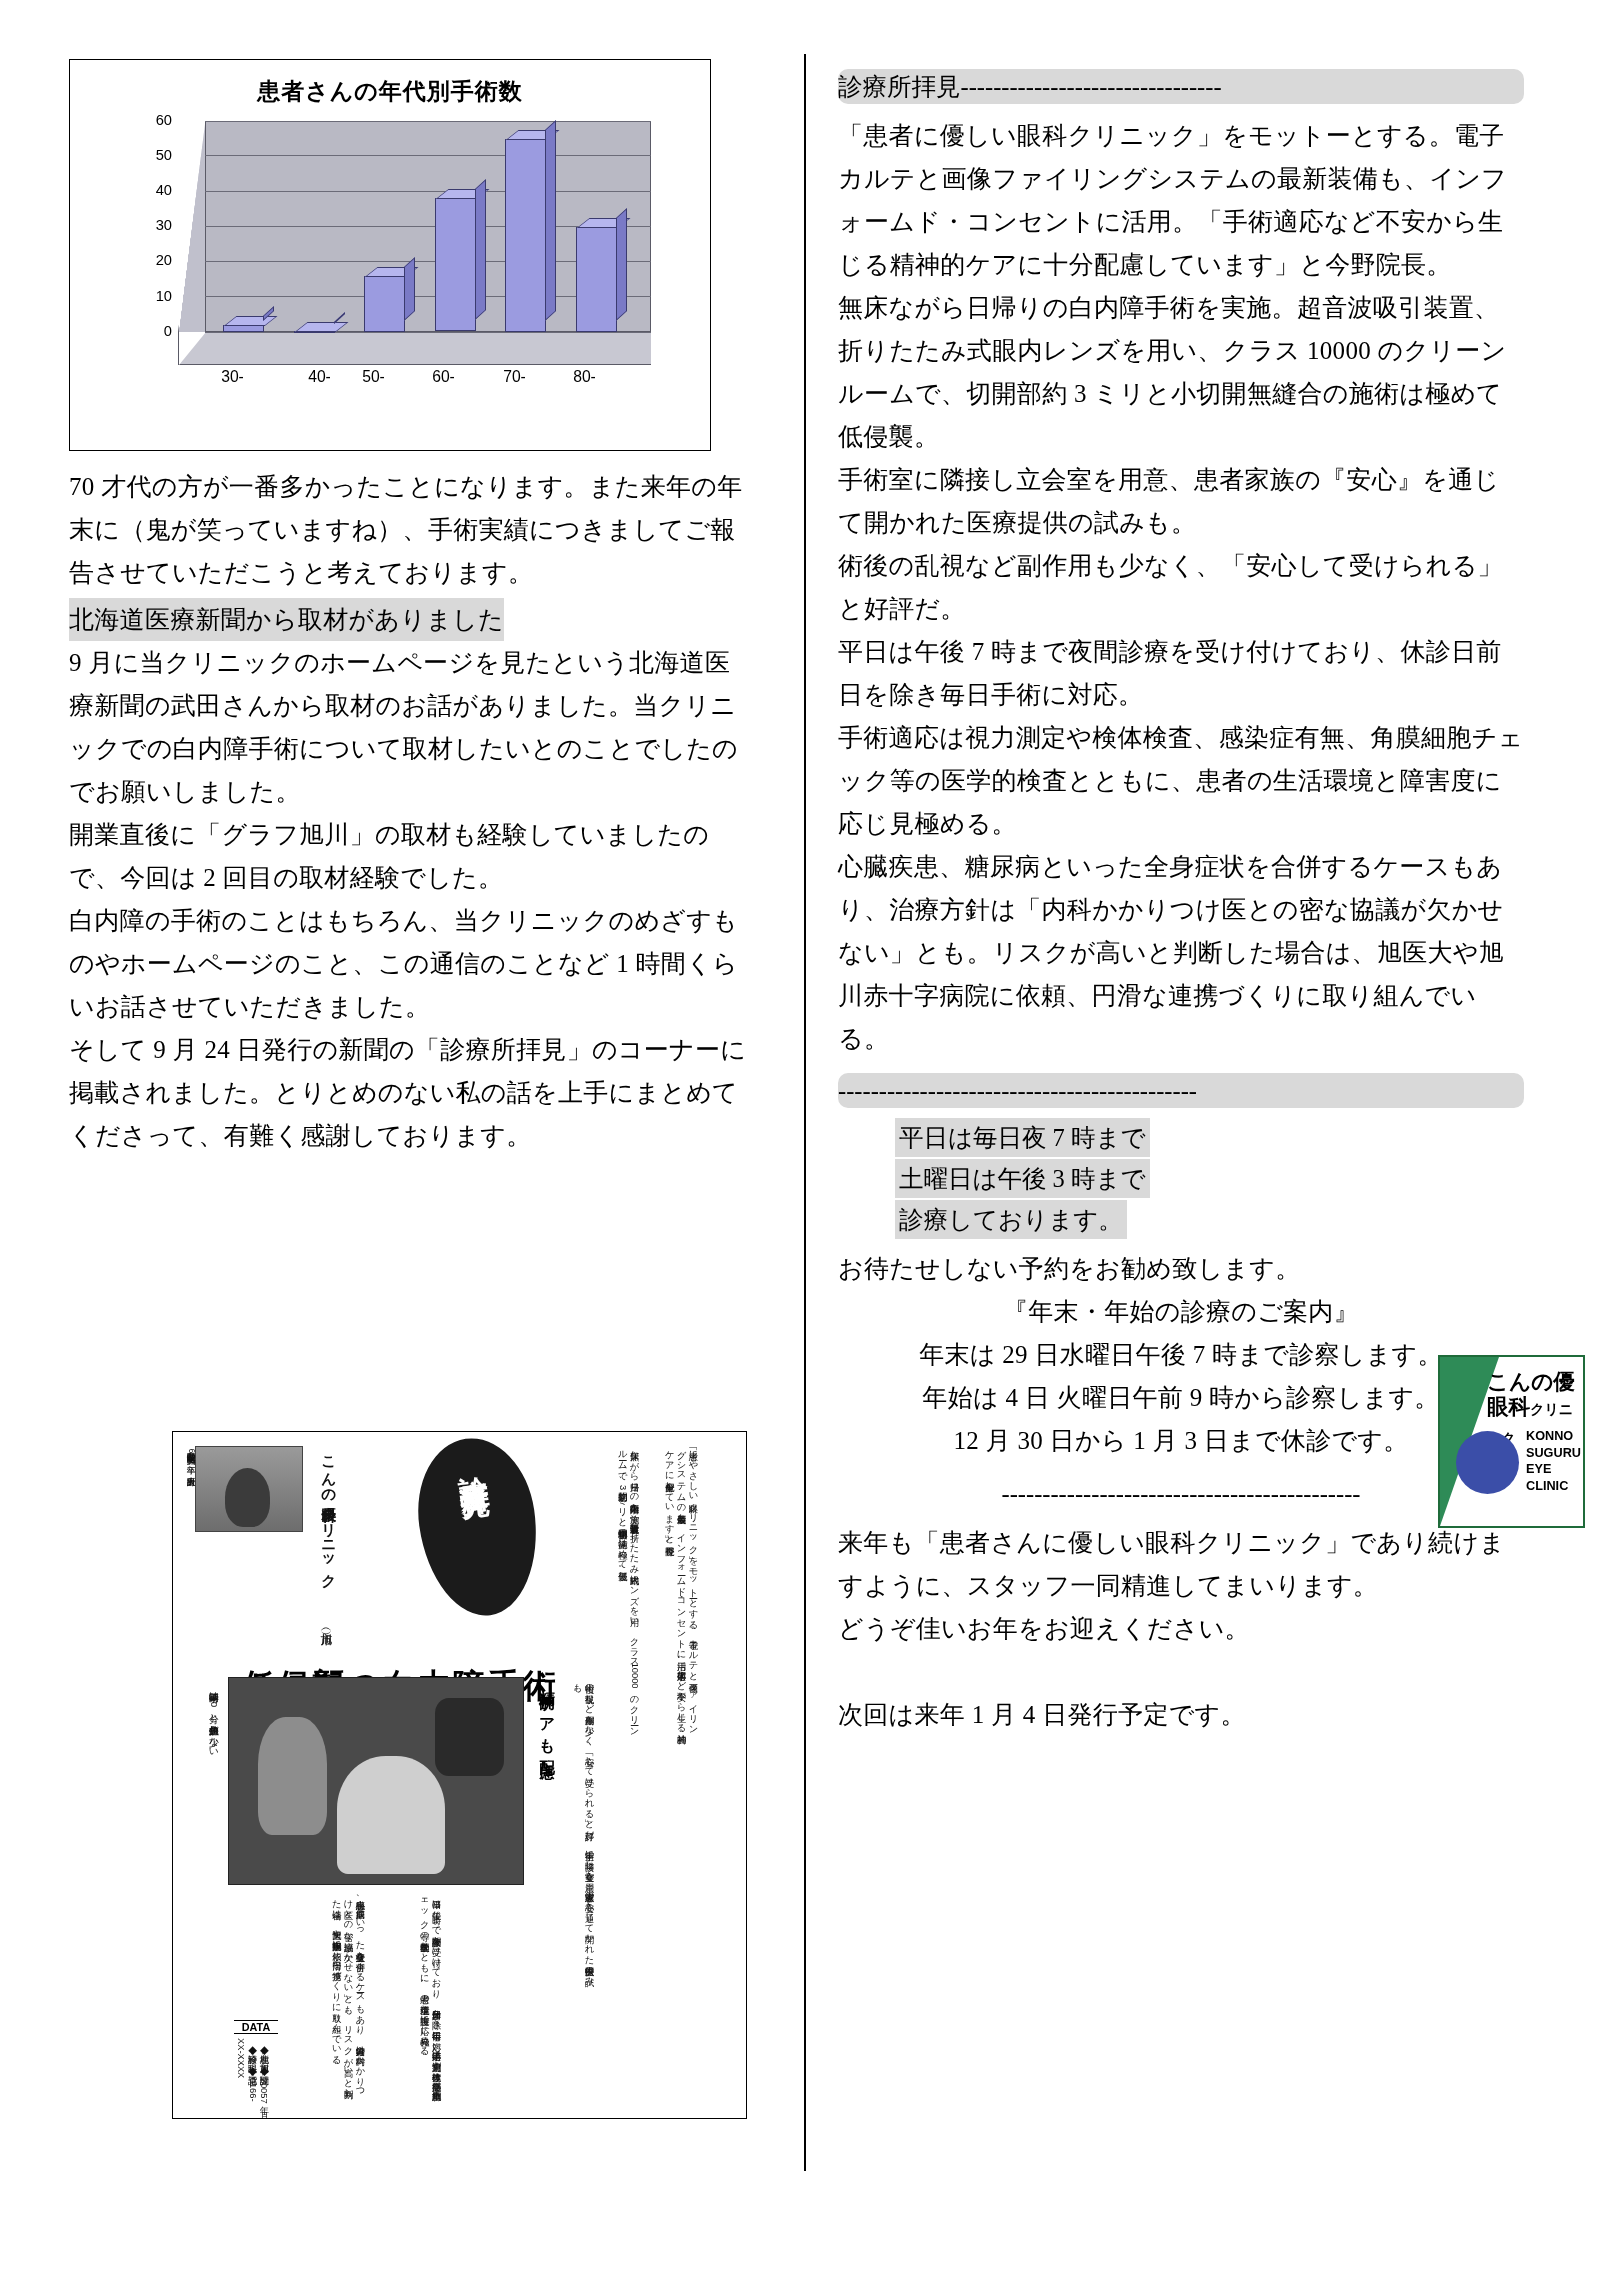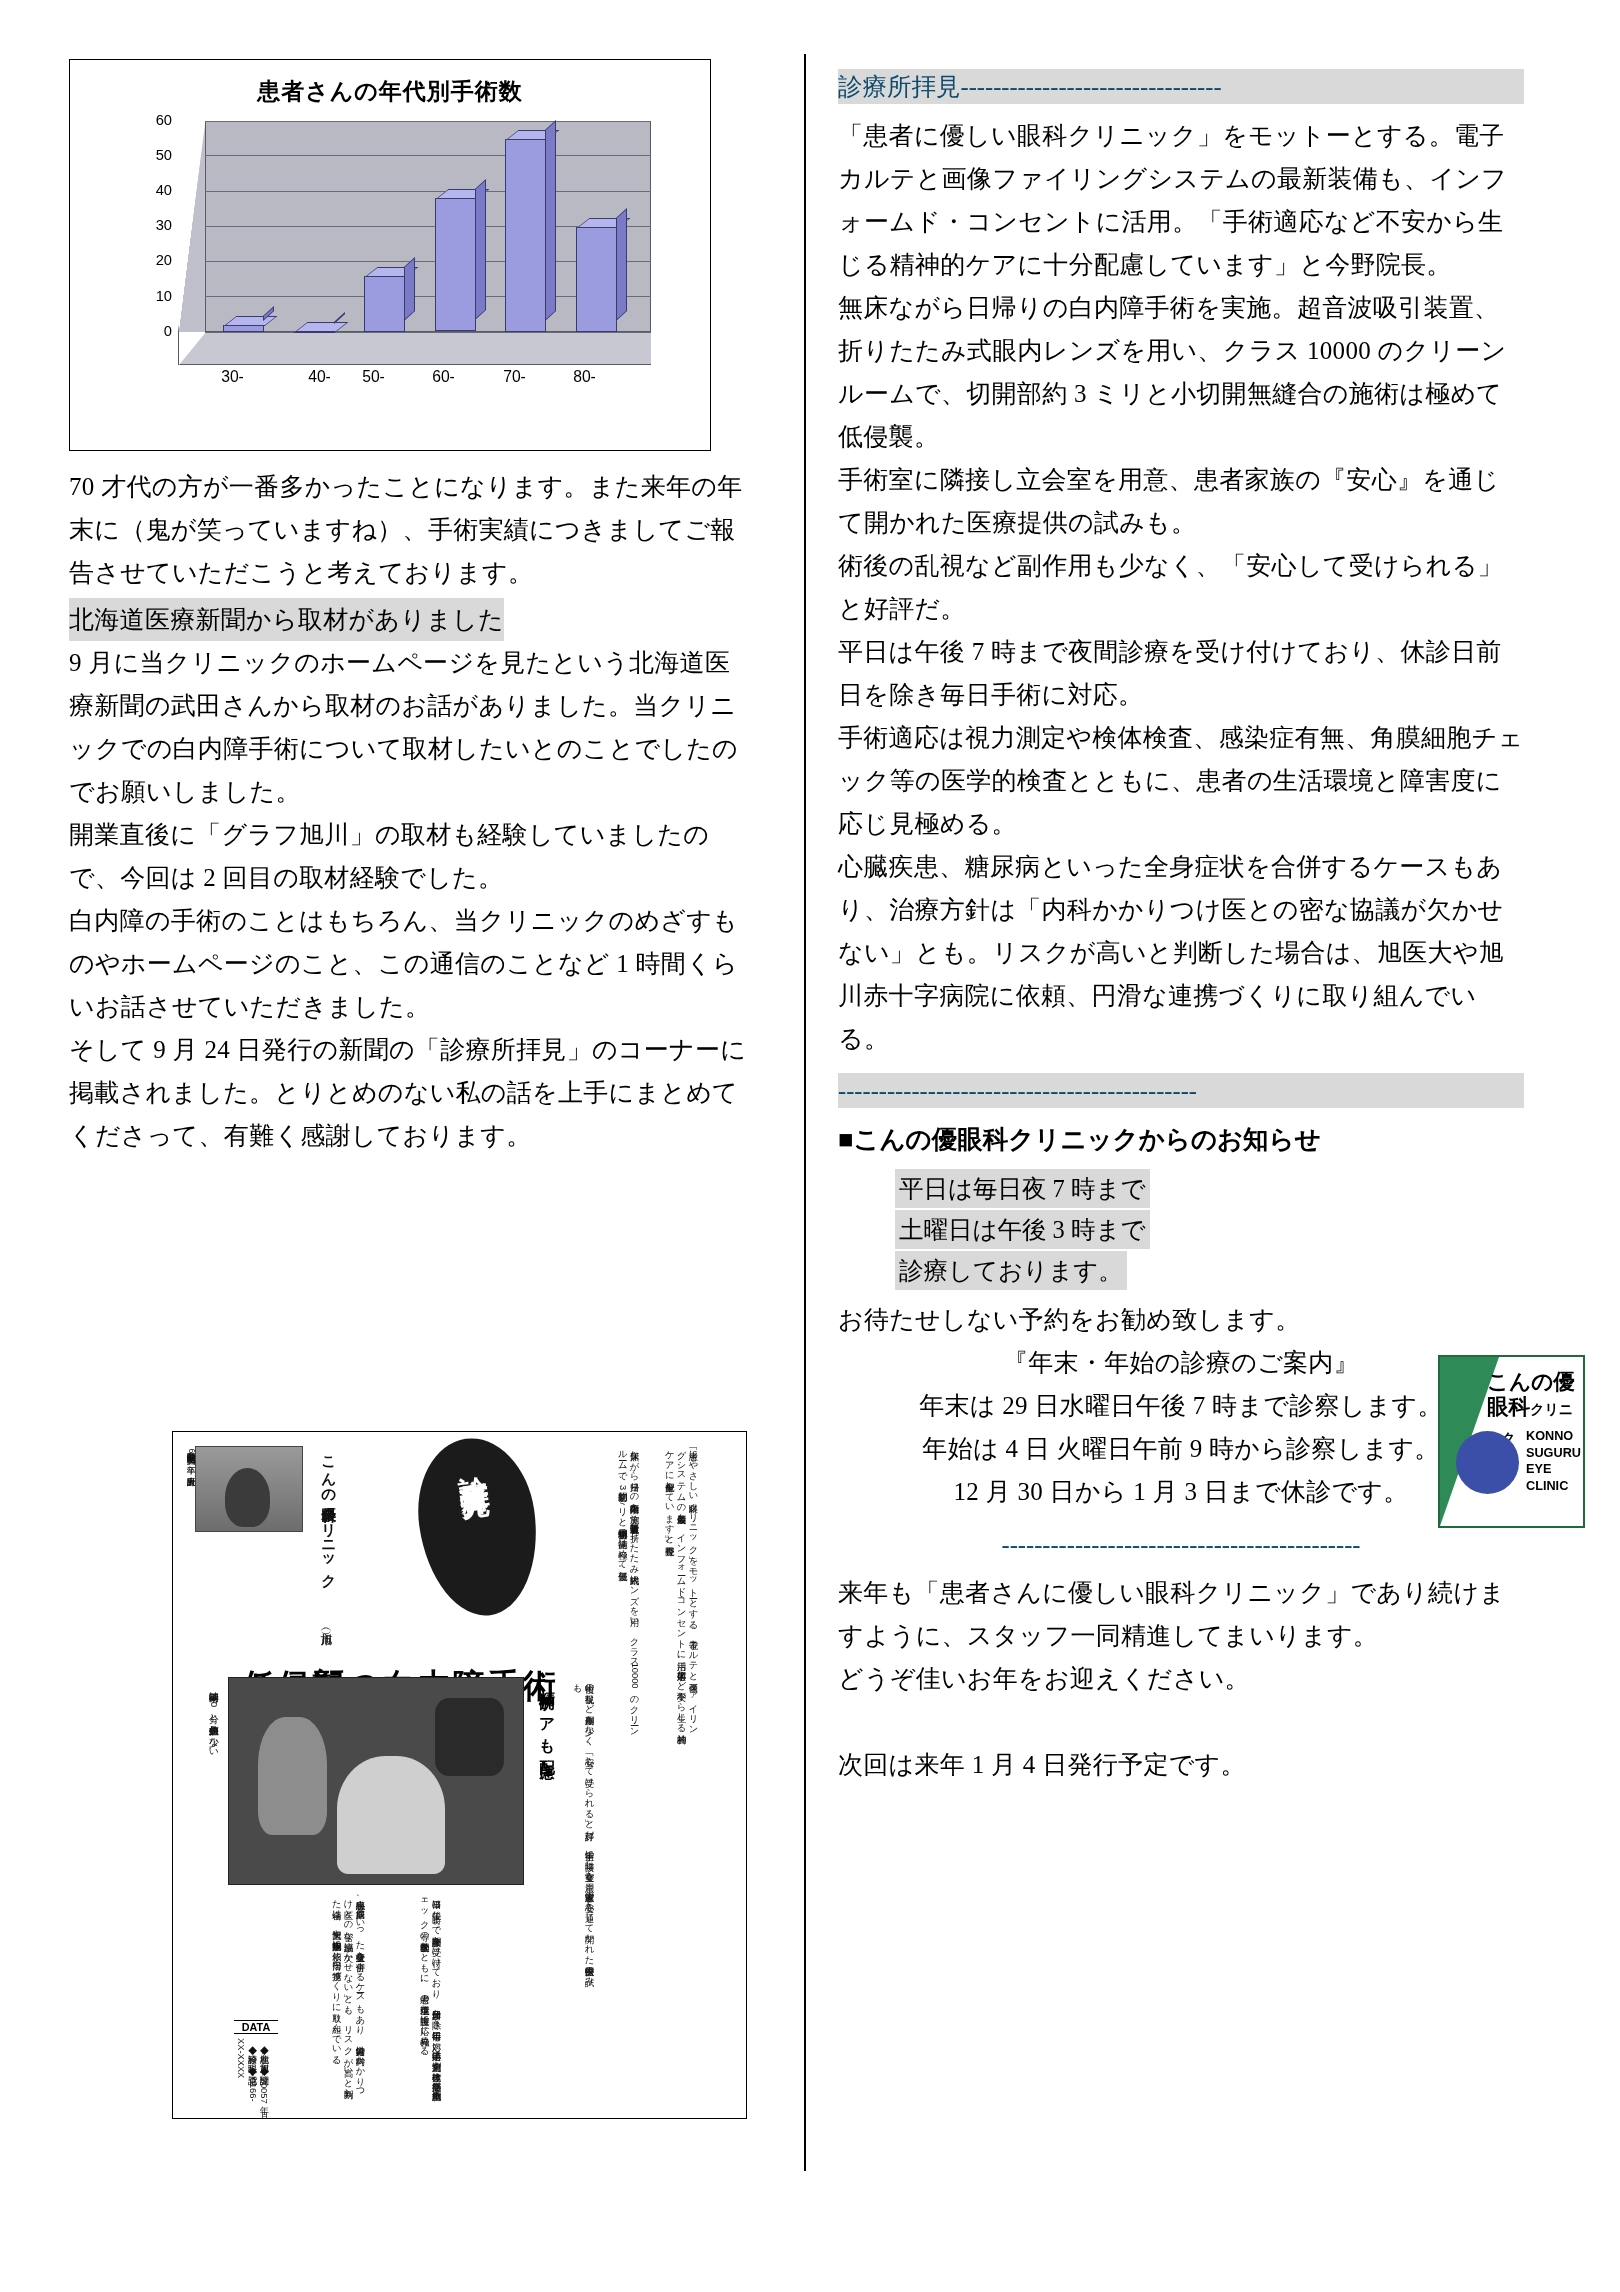--- a/index.html
+++ b/index.html
@@ -186,27 +186,28 @@
     font-size: 25px;
     line-height: 43px;
     background: #d9d9d9;
     display: inline-block;
     margin-top: 3.9px;
   }
   .rule-dash {
     font-size: 24.5px;
     line-height: 35px;
     letter-spacing: 0px;
-    color: #0c4a6e;
+    color: #000000;
     background: #d9d9d9;
     display: block;
     width: 100%;
     overflow: hidden;
     white-space: nowrap;
     margin: 13.7px 0 9.8px 0;
+    border-radius: 10px;
   }
   .rule-dash.plain {
     background: transparent;
   }
   .center { text-align: center; }
   .notice-head {
     font-size: 25.5px;
     font-weight: bold;
     line-height: 43px;
     margin: 3.9px 0 7.8px 0;
@@ -522,21 +523,20 @@
       <p>無床ながら日帰りの白内障手術を実施。超音波吸引装置、折りたたみ式眼内レンズを用い、クラス 10000 のクリーンルームで、切開部約 3 ミリと小切開無縫合の施術は極めて低侵襲。</p>
       <p>手術室に隣接し立会室を用意、患者家族の『安心』を通じて開かれた医療提供の試みも。</p>
       <p>術後の乱視など副作用も少なく、「安心して受けられる」と好評だ。</p>
       <p>平日は午後 7 時まで夜間診療を受け付けており、休診日前日を除き毎日手術に対応。</p>
       <p>手術適応は視力測定や検体検査、感染症有無、角膜細胞チェック等の医学的検査とともに、患者の生活環境と障害度に応じ見極める。</p>
       <p>心臓疾患、糖尿病といった全身症状を合併するケースもあり、治療方針は「内科かかりつけ医との密な協議が欠かせない」とも。リスクが高いと判断した場合は、旭医大や旭川赤十字病院に依頼、円滑な連携づくりに取り組んでいる。</p>
     </div>
 
     <div class="rule-dash">--------------------------------------------</div>
 
-    <div class="notice-head">■こんの優眼科クリニックからのお知らせ</div>
 
     <div class="hours-box">
       <div class="hours-line">平日は毎日夜 7 時まで</div><br>
       <div class="hours-line">土曜日は午後 3 時まで</div><br>
       <div class="hours-line">診療しております。</div>
     </div>
 
     <div class="body-text" style="margin-top:5.9px;">
       <p>お待たせしない予約をお勧め致します。</p>
       <p class="center">『年末・年始の診療のご案内』</p>

